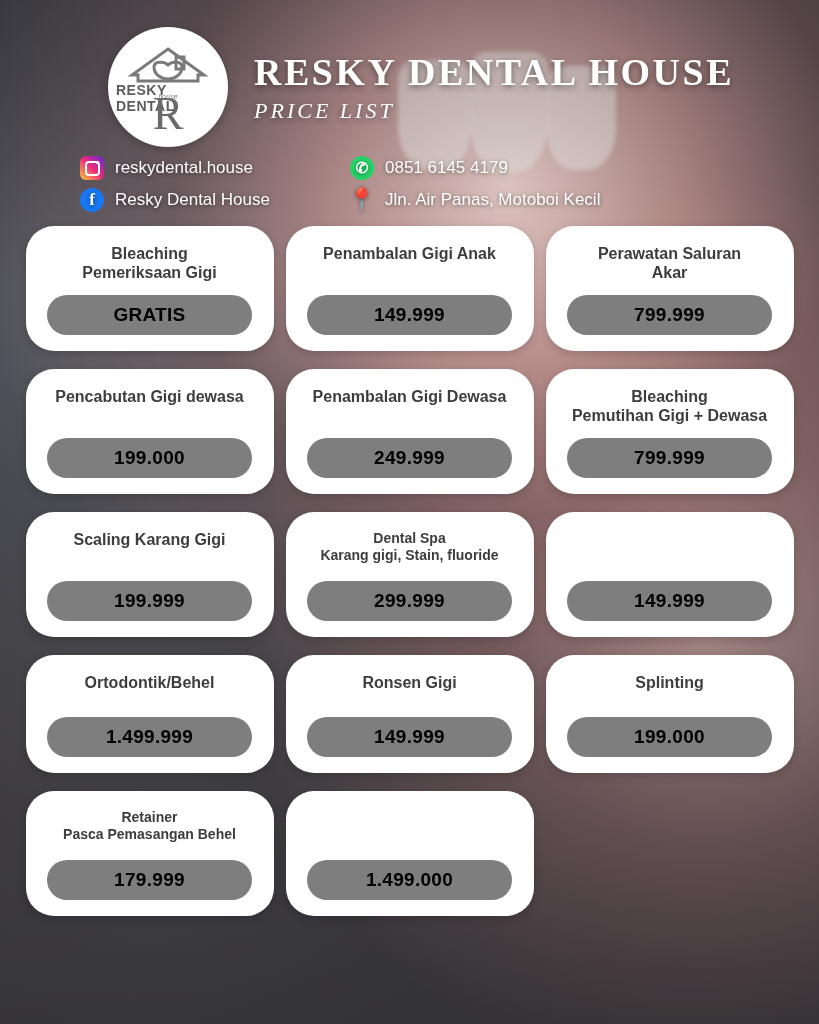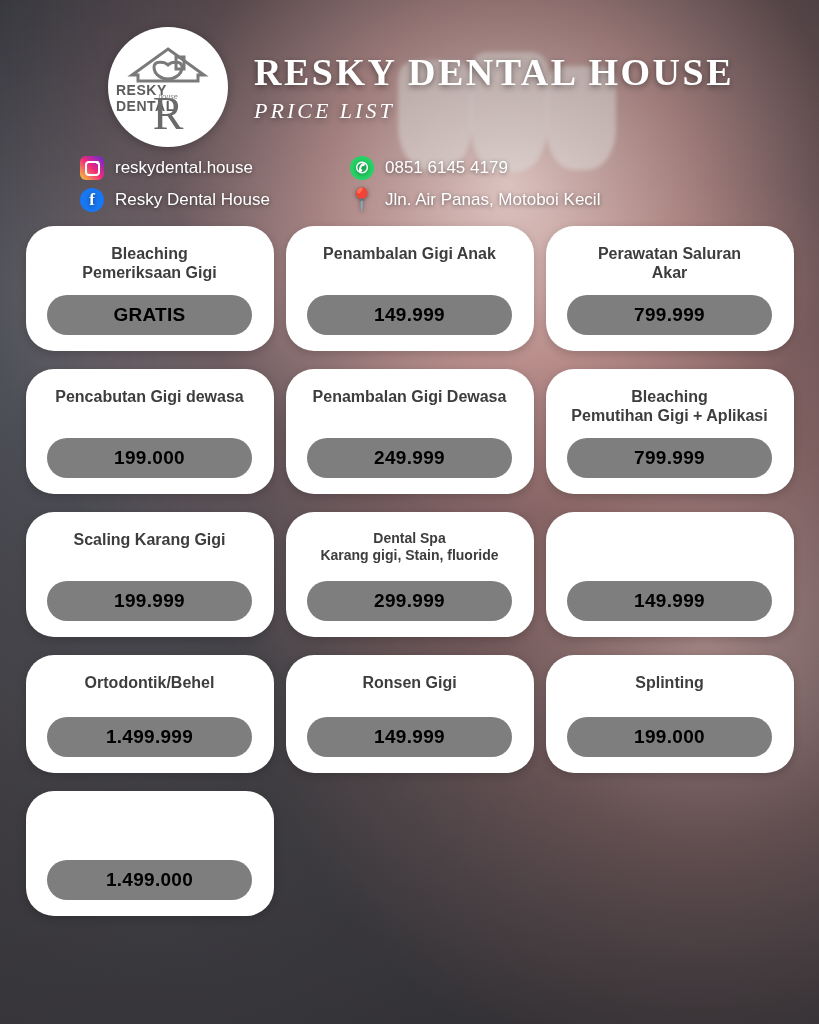--- a/index.html
+++ b/index.html
@@ -339,21 +339,21 @@
       <div class="card">
         <div class="card-name">
           <span>Penambalan Gigi Dewasa</span>
         </div>
         <div class="price-pill">249.999</div>
       </div>
 
       <div class="card tall">
         <div class="card-name">
           <span>Bleaching</span><br>
-          <span>Pemutihan Gigi + Aplikasi</span>
+          <span>Pemutihan Gigi + Dewasa</span>
         </div>
         <div class="price-pill">799.999</div>
       </div>
 
       <div class="card">
         <div class="card-name">
           <span>Scaling Karang Gigi</span>
         </div>
         <div class="price-pill">199.999</div>
       </div>
@@ -384,20 +384,27 @@
         <div class="price-pill">149.999</div>
       </div>
 
       <div class="card">
         <div class="card-name">
           <span>Splinting</span>
         </div>
         <div class="price-pill">199.000</div>
       </div>
 
+      <div class="card tall">
+        <div class="card-name small">
+          <span>Retainer</span><br>
+          <span>Pasca Pemasangan Behel</span>
+        </div>
+        <div class="price-pill">179.999</div>
+      </div>
 
       <div class="card tall">
         <div class="price-pill">1.499.000</div>
       </div>
 
     </div>
   </div>
 </div>
 
 </body></html>

